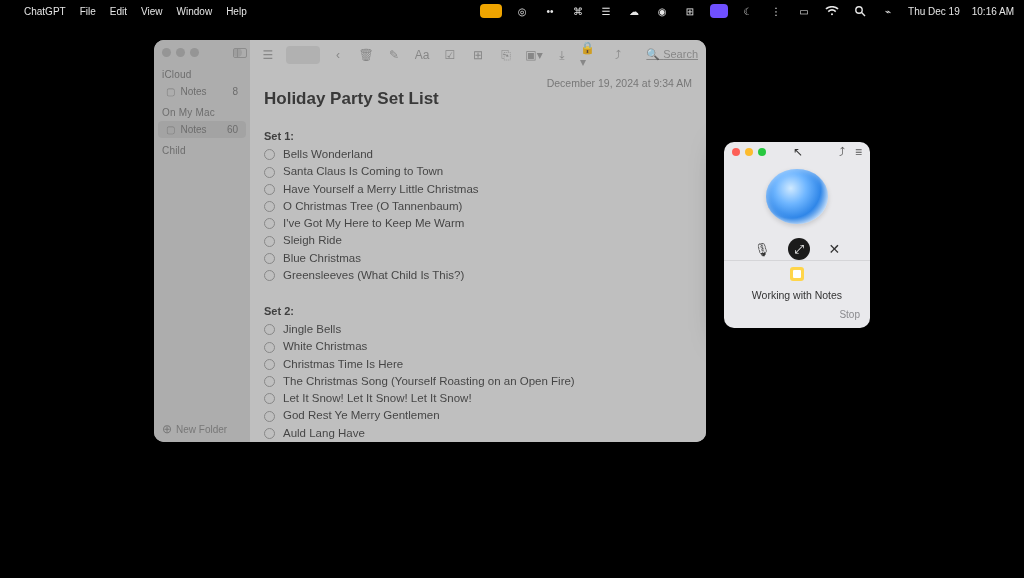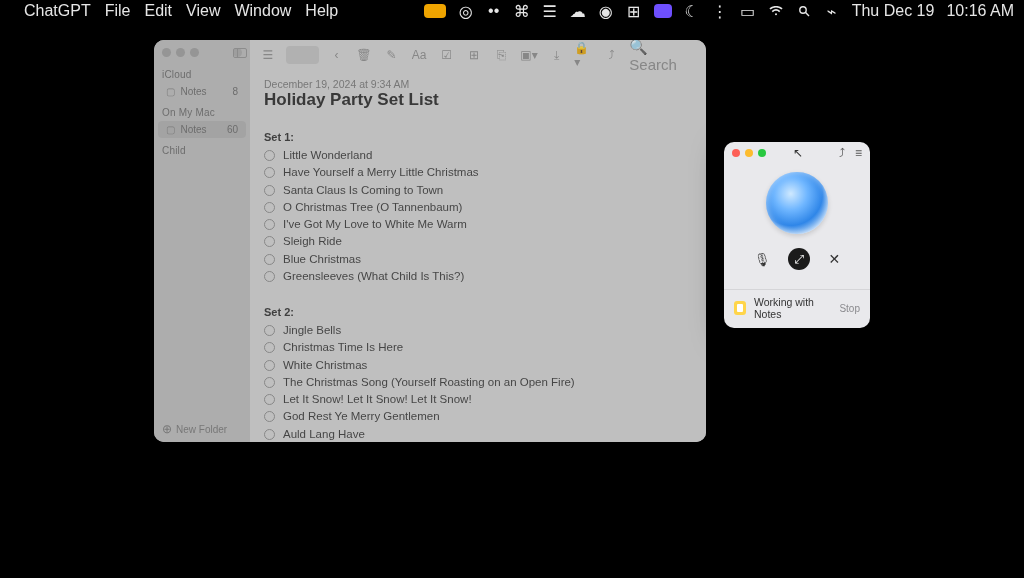--- a/index.html
+++ b/index.html
@@ -8,21 +8,21 @@
     background:#000;
     font-family: -apple-system, "Helvetica Neue", Arial, sans-serif;
     position:relative; overflow:hidden;
     font-size:12px; color:#333;
   }
 
   
   .menubar {
     position:absolute; top:0; left:0; right:0; height:22px;
     display:flex; align-items:center; padding:0 10px;
-    color:#e6e6e6; font-size:16px;
+    color:#e6e6e6; font-size:10px;
   }
   .menubar .left { display:flex; align-items:center; gap:14px; }
   .menubar .apple { font-size:14px; }
   .menubar .right { margin-left:auto; display:flex; align-items:center; gap:12px; }
   .menubar .right .ic { display:inline-flex; align-items:center; justify-content:center; width:16px; height:16px; }
   .menubar .pill {
     background:#f0a500; width:22px; height:14px; border-radius:4px;
   }
   .menubar .pill2 {
     background:#6f50ff; width:18px; height:14px; border-radius:4px;
@@ -56,23 +56,23 @@
 
   .main {
     flex:1; background:#cfcfcf; position:relative; display:flex; flex-direction:column;
   }
   .toolbar {
     height:30px; display:flex; align-items:center; gap:8px; padding:0 8px;
     color:#8a8a8a; font-size:12px;
   }
   .toolbar .tbtn { width:20px; height:18px; border-radius:4px; display:flex; align-items:center; justify-content:center; }
   .toolbar .seg { width:34px; height:18px; border-radius:4px; background:#bdbdbd; }
-  .toolbar .search { margin-left:auto; font-size:15px; color:#8a8a8a; }
+  .toolbar .search { margin-left:auto; font-size:11px; color:#8a8a8a;text-decoration:underline; }
   .note-body { padding:6px 14px 10px; overflow:auto; }
-  .note-date { text-align:left; font-size:10.5px; color:#777; margin:2px 0 0; }
+  .note-date { text-align:right; font-size:10.5px; color:#777; margin:2px 0 0; }
   .note-title { font-size:17px; font-weight:700; color:#2b2b2b; margin-bottom:16px; }
   .set-label { font-size:11px; font-weight:600; margin-top:21px; margin-bottom:4px; }
   .check-row { display:flex; align-items:center; gap:8px; font-size:11.5px; color:#3a3a3a; line-height:1.5; }
   .check-row .cb {
     width:11px; height:11px; border-radius:50%; border:1.2px solid #8a8a8a; flex-shrink:0;
   }
 
   
   .asst {
     position:absolute; left:724px; top:142px; width:146px; height:186px;
@@ -91,21 +91,21 @@
   }
   .asst-controls { display:flex; align-items:center; justify-content:center; gap:18px; margin-top:4px; }
   .asst-controls .circ {
     width:22px; height:22px; border-radius:50%; background:#1b1b1b; color:#fff;
     display:flex; align-items:center; justify-content:center;
   }
   .asst-controls .x { font-size:14px; color:#333; }
   .asst-controls .mic { font-size:13px; color:#333; }
   .asst-status {
     margin-top:auto; display:flex; align-items:center; gap:8px; padding:6px 10px 8px;
-    border-top:1px solid #d5d5d8; font-size:10.5px; color:#333;
+    border-top:1px solid #d5d5d8; font-size:10.5px; color:#333;flex-direction:column;
   }
   .asst-status .app-ic { width:14px; height:14px; background:#ffd54a; border-radius:3px; position:relative; }
   .asst-status .app-ic::after{content:"";position:absolute;inset:3px;border-radius:1px;background:#fff;}
   .asst-status .stop { margin-left:auto; color:#8a8a8e; font-size:10px; }
 </style>
 </head>
 <body>
 
 <div class="menubar">
   <div class="left">
@@ -197,37 +197,37 @@
       <span class="search" title="Search">🔍 <span>Search</span></span>
     </div>
     <div class="note-body">
       <div class="note-date">December 19, 2024 at 9:34 AM</div>
       <div class="note-title">Holiday Party Set List</div>
 
       <div class="set-label">Set 1:</div>
       <div id="set1-list">
           <div class="check-row">
             <span class="cb"></span>
-            <span>Little Wonderland</span>
+            <span>Bells Wonderland</span>
+          </div>
+          <div class="check-row">
+            <span class="cb"></span>
+            <span>Santa Claus Is Coming to Town</span>
           </div>
           <div class="check-row">
             <span class="cb"></span>
             <span>Have Yourself a Merry Little Christmas</span>
           </div>
           <div class="check-row">
             <span class="cb"></span>
-            <span>Santa Claus Is Coming to Town</span>
-          </div>
-          <div class="check-row">
-            <span class="cb"></span>
             <span>O Christmas Tree (O Tannenbaum)</span>
           </div>
           <div class="check-row">
             <span class="cb"></span>
-            <span>I've Got My Love to White Me Warm</span>
+            <span>I've Got My Here to Keep Me Warm</span>
           </div>
           <div class="check-row">
             <span class="cb"></span>
             <span>Sleigh Ride</span>
           </div>
           <div class="check-row">
             <span class="cb"></span>
             <span>Blue Christmas</span>
           </div>
           <div class="check-row">
@@ -237,25 +237,25 @@
         </div>
 
       <div class="set-label">Set 2:</div>
       <div id="set2-list">
           <div class="check-row">
             <span class="cb"></span>
             <span>Jingle Bells</span>
           </div>
           <div class="check-row">
             <span class="cb"></span>
+            <span>White Christmas</span>
+          </div>
+          <div class="check-row">
+            <span class="cb"></span>
             <span>Christmas Time Is Here</span>
-          </div>
-          <div class="check-row">
-            <span class="cb"></span>
-            <span>White Christmas</span>
           </div>
           <div class="check-row">
             <span class="cb"></span>
             <span>The Christmas Song (Yourself Roasting on an Open Fire)</span>
           </div>
           <div class="check-row">
             <span class="cb"></span>
             <span>Let It Snow! Let It Snow! Let It Snow!</span>
           </div>
           <div class="check-row">

